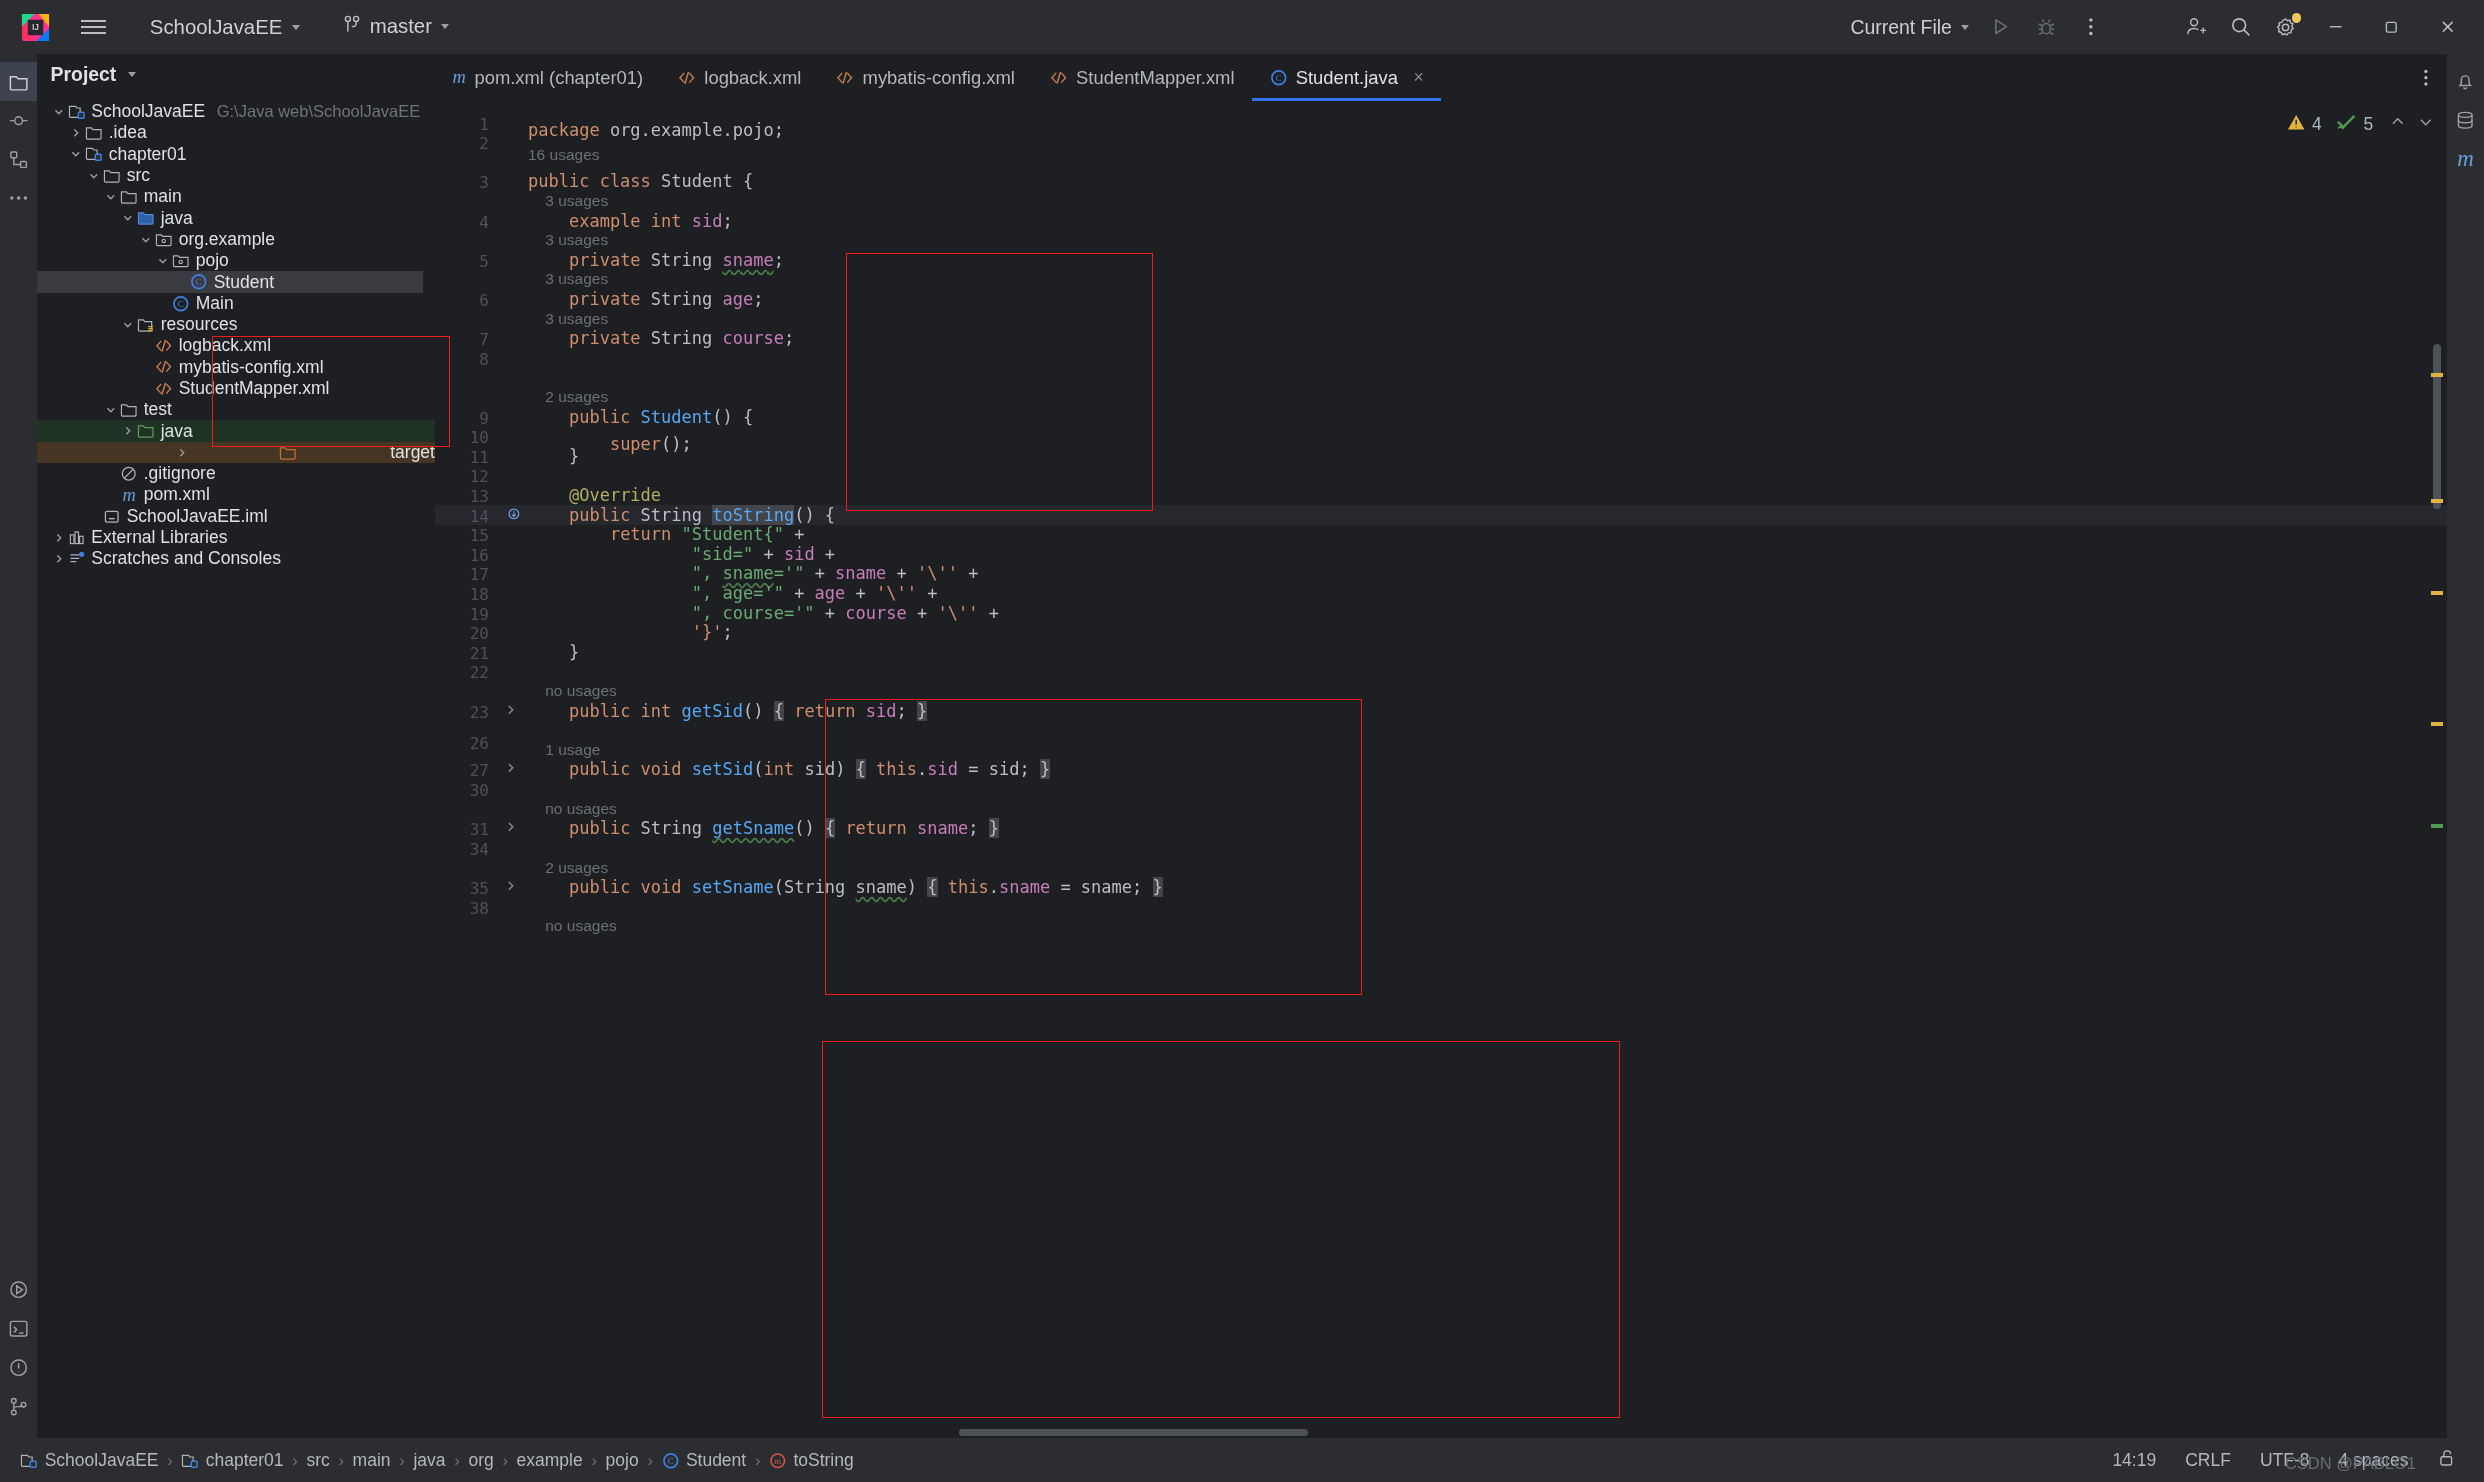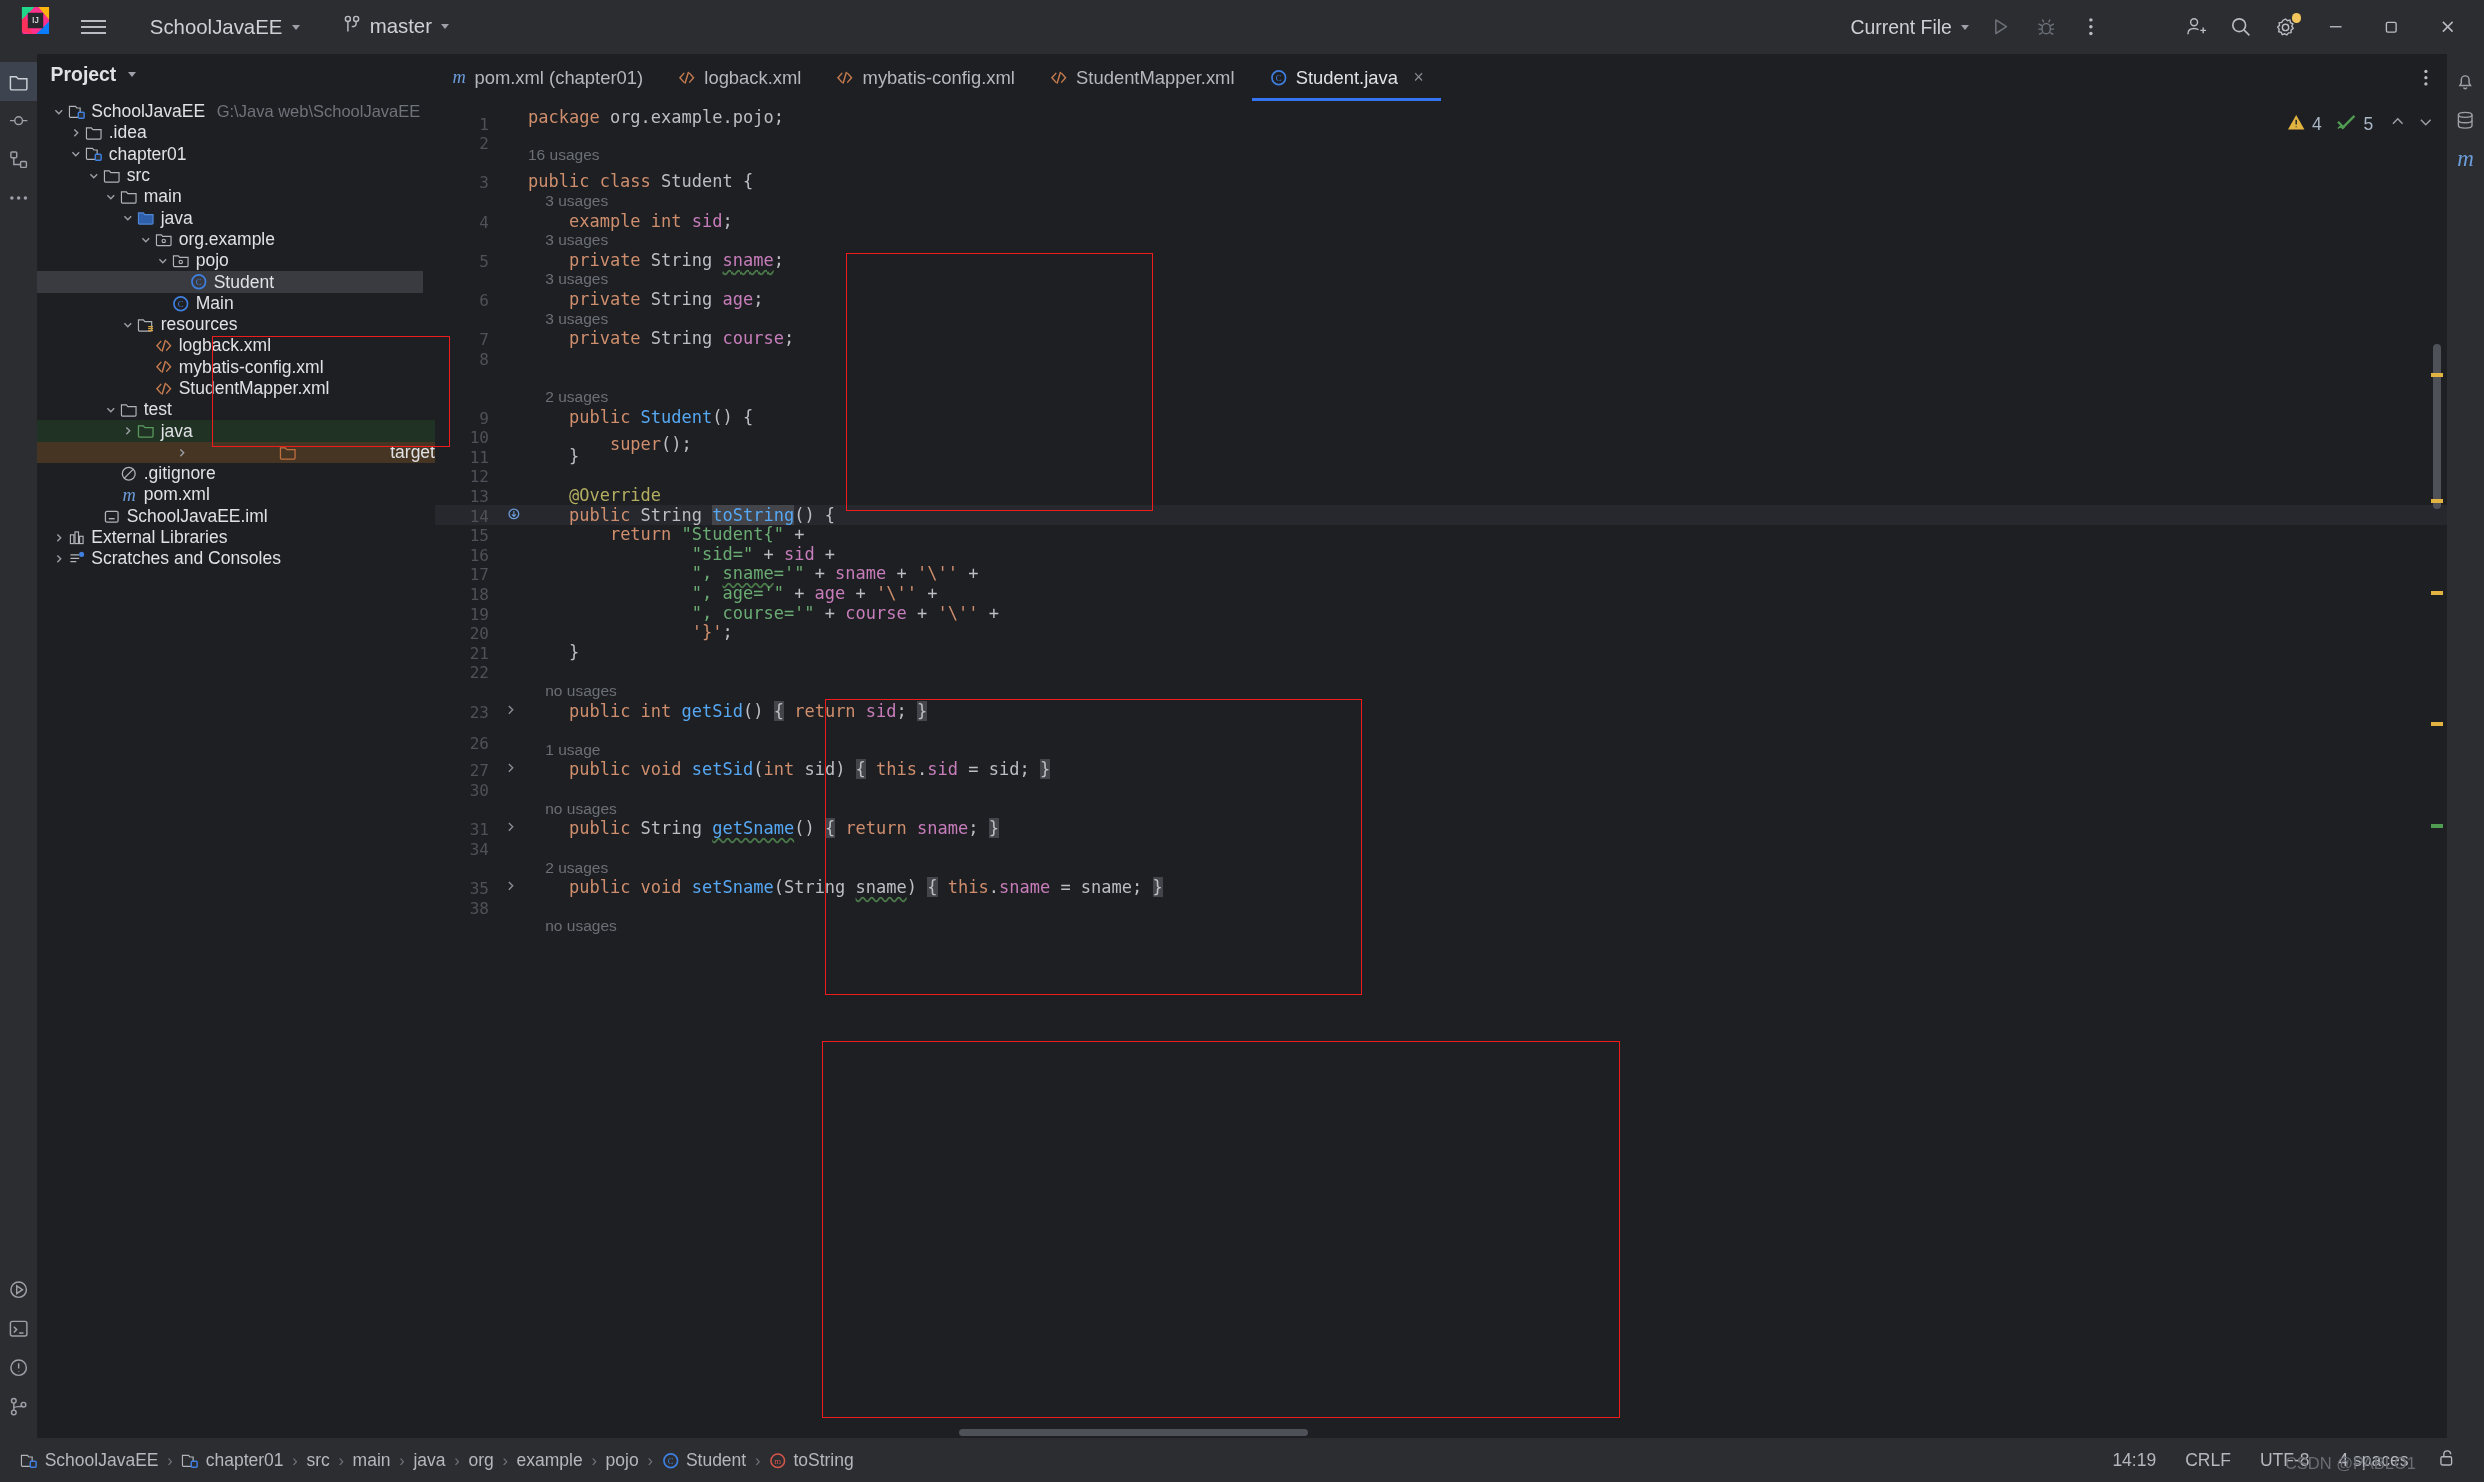--- a/index.html
+++ b/index.html
@@ -10,21 +10,21 @@
     overflow: hidden;
     -webkit-font-smoothing: antialiased;
   }
   body { position: relative; }
 
   
   .titlebar {
     position: absolute; top: 0; left: 0; width: 2484px; height: 54px;
     background: #2b2d30; display: flex; align-items: center;
   }
-  .tb-logo { width: 43px; height: 43px; margin-left: 13.6px; display:flex; align-items:flex-start; justify-content:center;text-decoration:underline; }
+  .tb-logo { width: 43px; height: 43px; margin-left: 13.6px; display:flex; align-items:center; justify-content:center;text-decoration:underline; }
   .tb-burger { width: 43px; height: 43px; margin-left: 15.5px; display:flex; align-items:center; justify-content:center; cursor:pointer; }
   .tb-burger span { display:block; width:25px; height:1.9px; background:#b9bcc2; margin:3.9px 0; }
   .tb-proj {
     display:flex; align-items:center; gap:9.7px; margin-left:25px;
     color:#ced0d6; font-size:20.4px; padding:4.9px 9.7px; border-radius:4.9px; cursor:pointer;
   }
   .tb-branch {
     display:flex; align-items:center; gap:8.7px; margin-left:25px;
     color:#ced0d6; font-size:20.4px; padding:4.9px 9.7px; border-radius:4.9px; cursor:pointer;
   }
@@ -730,21 +730,21 @@
           <path d="M4 3 L8 7 L4 11"></path>
         </svg></div>
       <div class="lnum" style="top: 739px; left: 0px;">34</div>
       <div class="lnum" style="top: 778px; left: 0px;">35</div>
       <div class="foldmark" style="top: 778px;"><svg width="11.6" height="13.6" viewBox="0 0 12 14" fill="none" stroke="#8a8e96" stroke-width="1.4">
           <path d="M4 3 L8 7 L4 11"></path>
         </svg></div>
       <div class="lnum" style="top: 798px; left: 0px;">38</div>
     </div>
   <div class="codearea" id="codearea">
-      <div class="eline" style="position: absolute; top: 6px; left: 0px; right: 0px;"><span class="kw">package </span><span class="typ">org.example.pojo</span><span class="pun">;</span></div>
+      <div class="eline" style="position: absolute; top: 19px; left: 0px; right: 0px;"><span class="kw">package </span><span class="typ">org.example.pojo</span><span class="pun">;</span></div>
       <div class="eline" style="position: absolute; top: 31px; left: 0px; right: 0px;"></div>
       <div class="eline" style="position: absolute; top: 44px; left: 0px; right: 0px;"><span class="hint" style="white-space: pre;">16 usages</span></div>
       <div class="eline" style="position: absolute; top: 70px; left: 0px; right: 0px;"><span class="kw">public class </span><span class="cls">Student</span><span class="pun"> {</span></div>
       <div class="eline" style="position: absolute; top: 90px; left: 0px; right: 0px;"><span class="hint" style="white-space: pre;">    3 usages</span></div>
       <div class="eline" style="position: absolute; top: 110px; left: 0px; right: 0px;"><span class="pun">    </span><span class="kw">example int </span><span class="fld">sid</span><span class="pun">;</span></div>
       <div class="eline" style="position: absolute; top: 129px; left: 0px; right: 0px;"><span class="hint" style="white-space: pre;">    3 usages</span></div>
       <div class="eline" style="position: absolute; top: 149px; left: 0px; right: 0px;"><span class="pun">    </span><span class="kw">private </span><span class="typ">String </span><span class="fld wavy">sname</span><span class="pun">;</span></div>
       <div class="eline" style="position: absolute; top: 168px; left: 0px; right: 0px;"><span class="hint" style="white-space: pre;">    3 usages</span></div>
       <div class="eline" style="position: absolute; top: 188px; left: 0px; right: 0px;"><span class="pun">    </span><span class="kw">private </span><span class="typ">String </span><span class="fld">age</span><span class="pun">;</span></div>
       <div class="eline" style="position: absolute; top: 208px; left: 0px; right: 0px;"><span class="hint" style="white-space: pre;">    3 usages</span></div>

